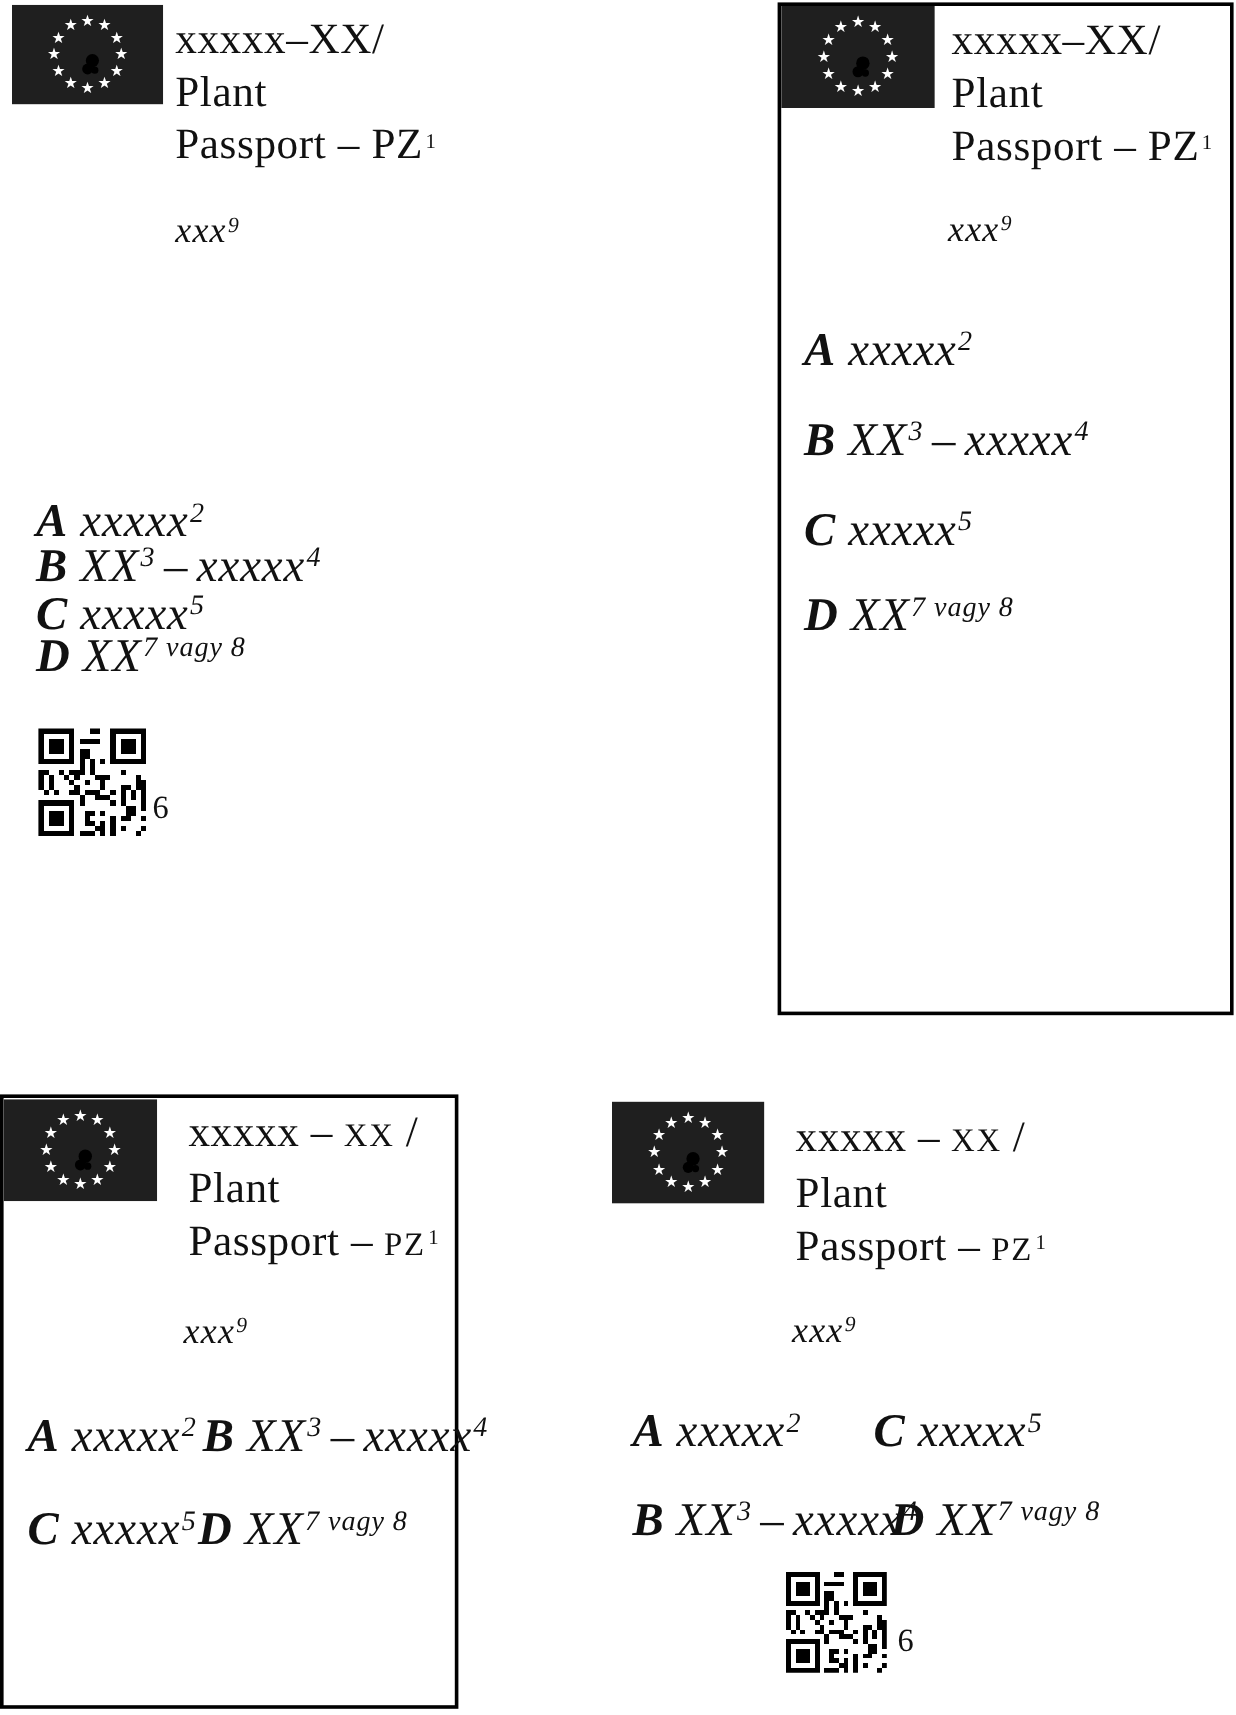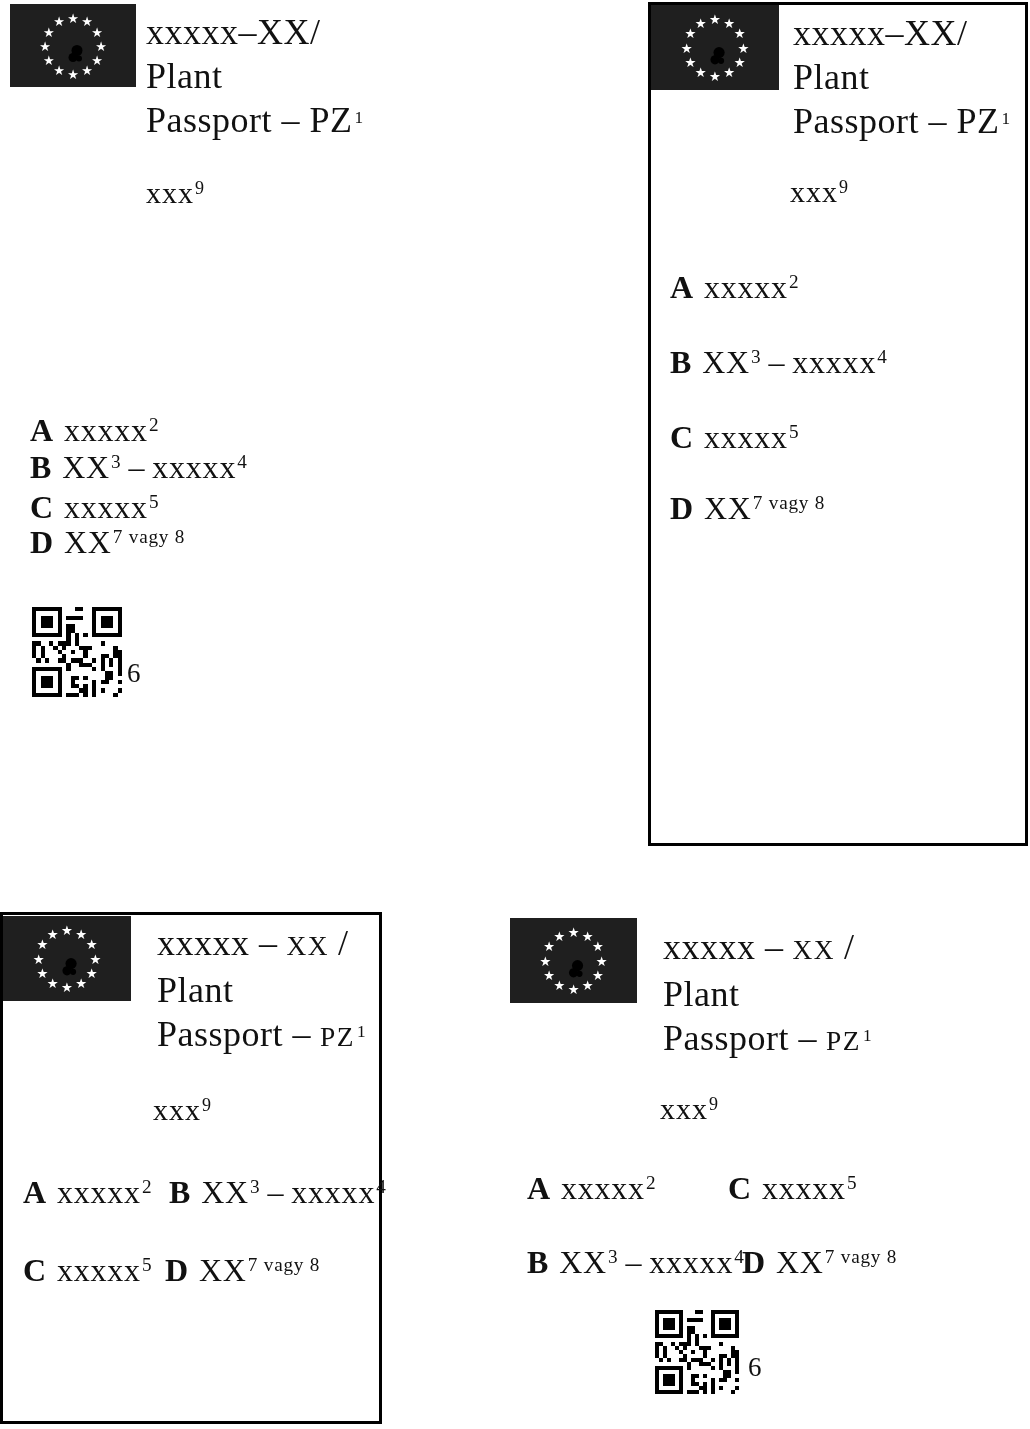--- a/index.html
+++ b/index.html
@@ -9,23 +9,23 @@
     overflow:hidden;
   }
   .layer{position:absolute;left:0;top:0;width:100%;height:100%;}
   .box{position:absolute;border:3px solid #000;box-sizing:border-box;background:#fff;}
   .flag{position:absolute;}
   .flag svg{display:block;width:100%;height:100%;}
   .title{position:absolute;font-size:36px;line-height:44px;letter-spacing:.5px;white-space:nowrap;}
   .title sup{font-size:.48em;position:relative;top:-.55em;vertical-align:baseline;margin-left:2px;}
   .code-sm{font-size:.76em;letter-spacing:1.5px;margin-left:9px;}
   .slash{margin-left:9px;}
-  .ref{position:absolute;font-size:30px;letter-spacing:1px;white-space:nowrap;}
+  .ref{position:absolute;font-size:30px;letter-spacing:1px;white-space:nowrap;font-style:italic;}
   .ref sup{font-size:.6em;position:relative;top:-.5em;vertical-align:baseline;margin-left:1px;}
-  .field{position:absolute;font-size:32px;letter-spacing:.8px;white-space:nowrap;}
+  .field{position:absolute;font-size:39px;letter-spacing:.8px;white-space:nowrap;font-style:italic;}
   .field sup{font-size:.6em;position:relative;top:-.5em;vertical-align:baseline;margin-left:1px;}
   .fk{font-weight:bold;margin-right:10px;}
   .dash{margin:0 7px;}
   .qr{position:absolute;}
   .qr svg{display:block;width:100%;height:100%;shape-rendering:crispEdges;}
   .qr-label{position:absolute;font-size:27px;}
 </style>
 </head>
 <body>
 

